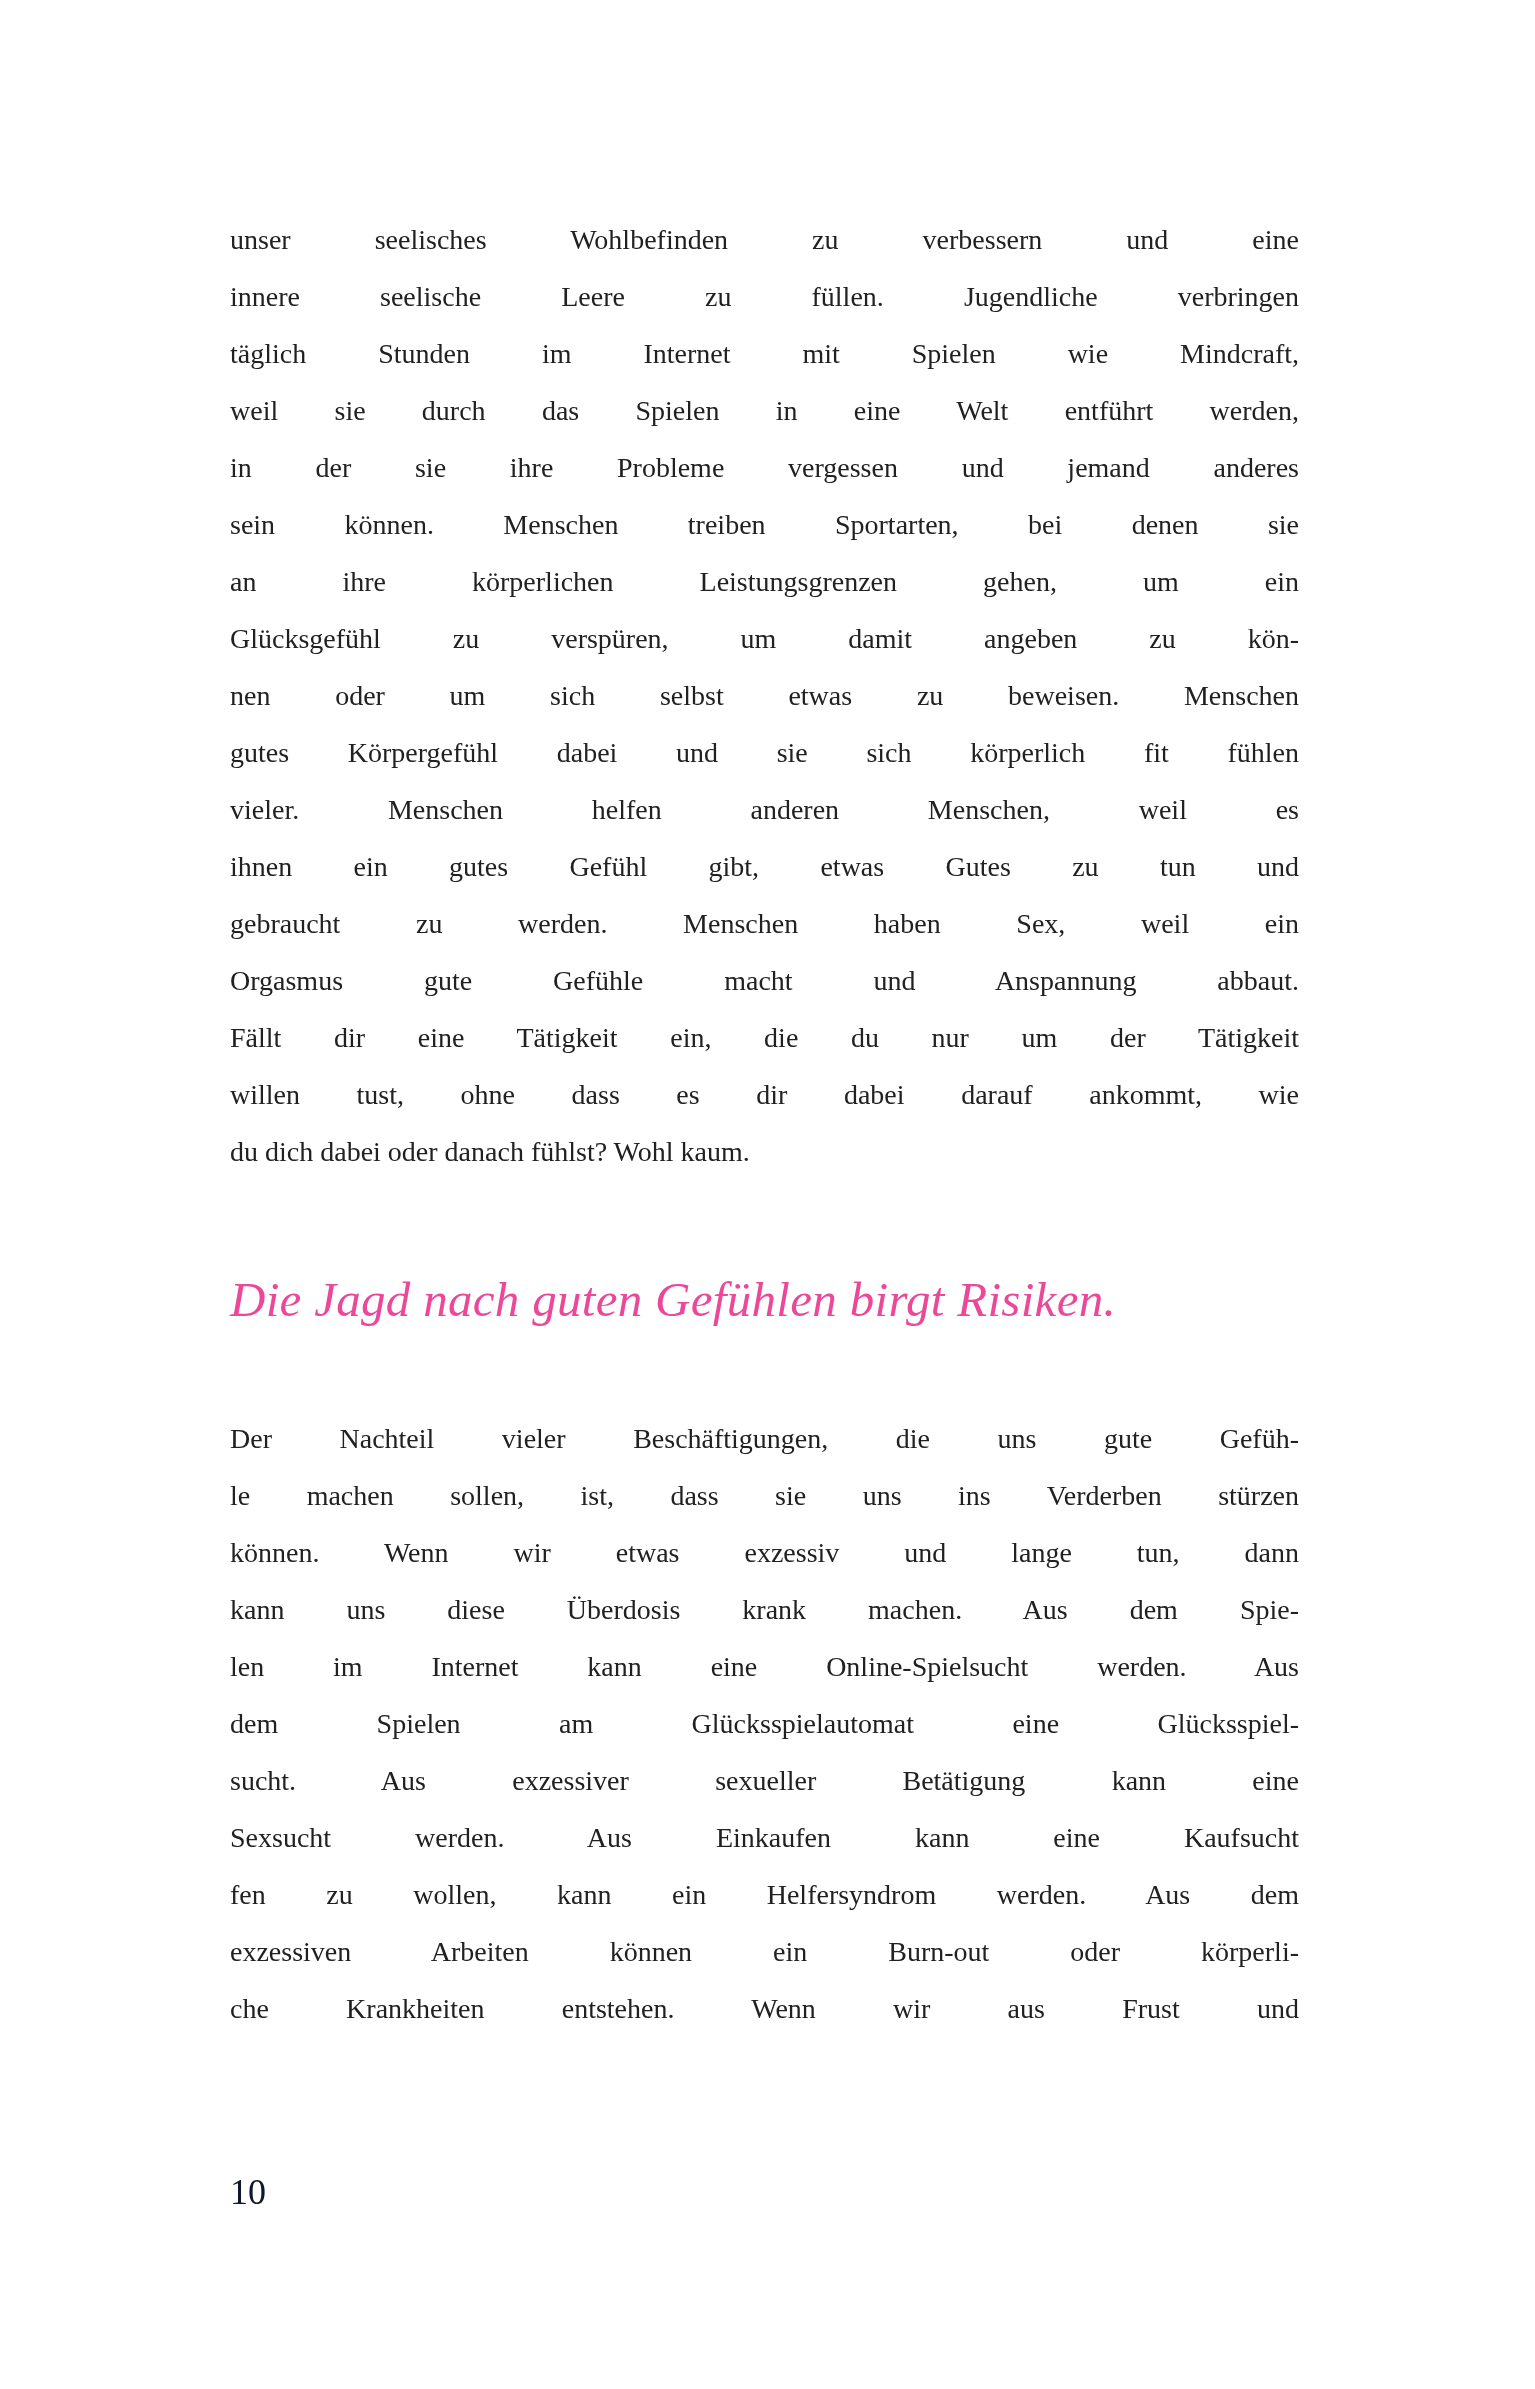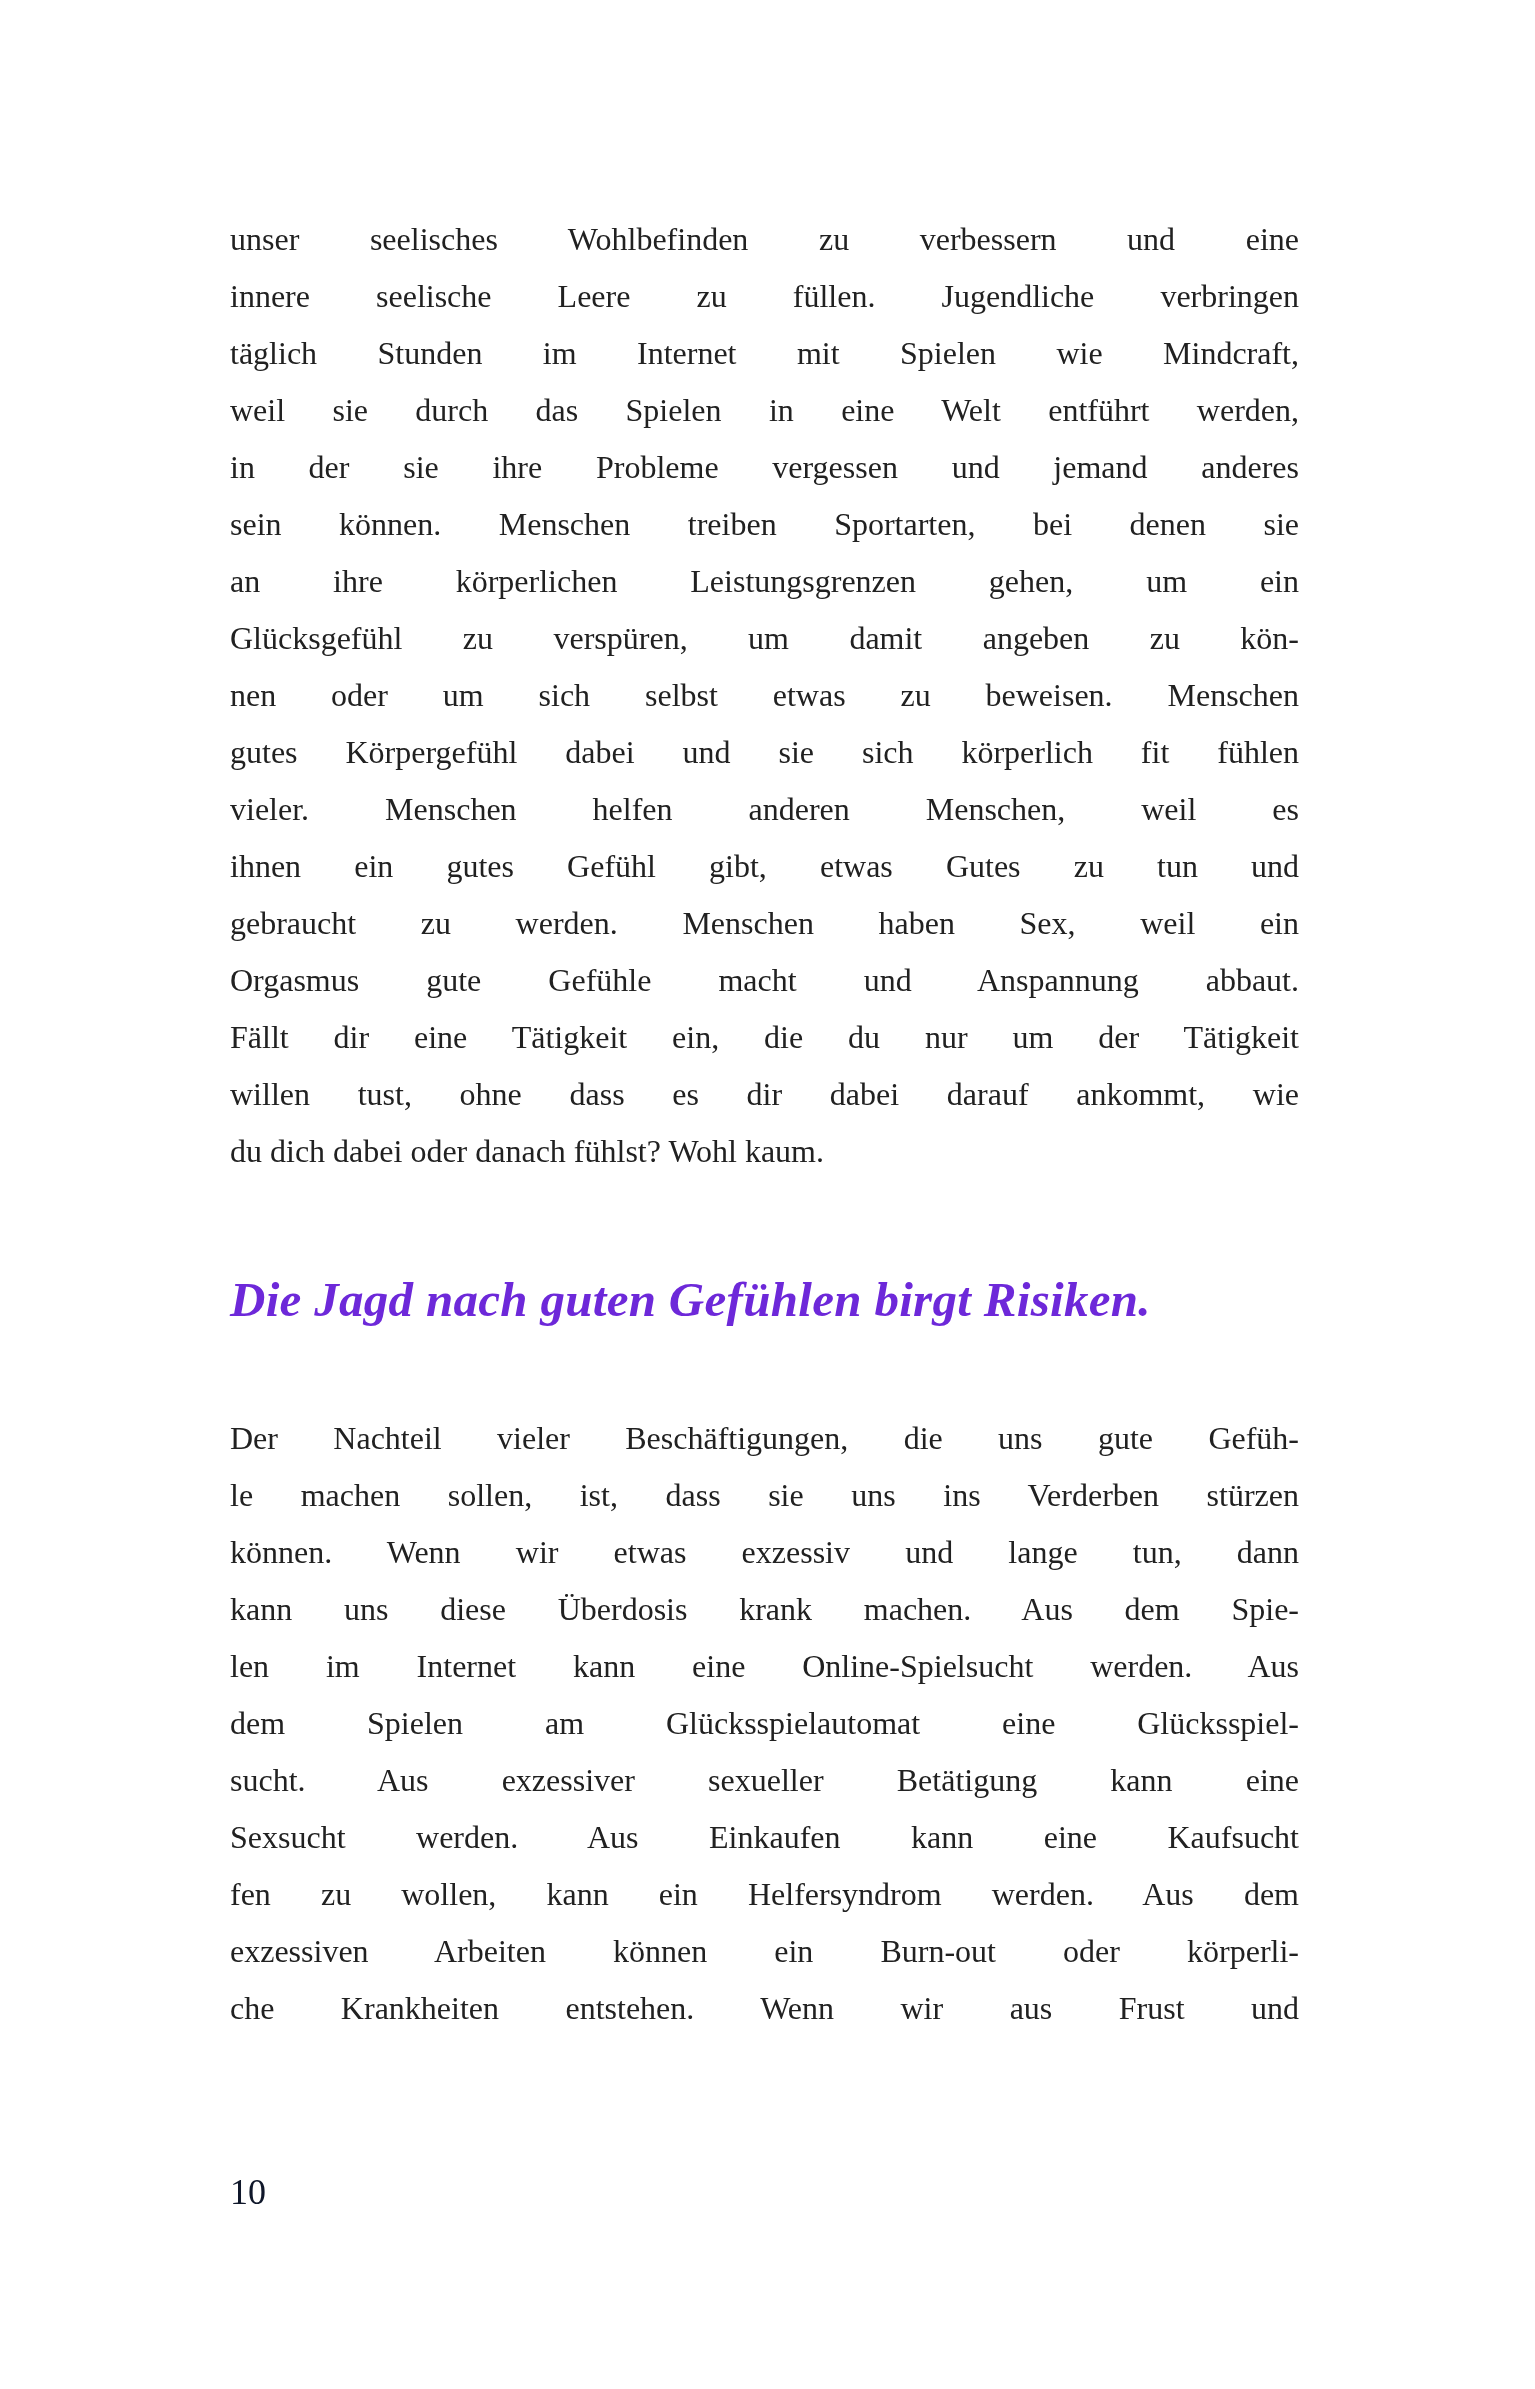--- a/index.html
+++ b/index.html
@@ -23,39 +23,39 @@
   .text-block {
     position: absolute;
     left: 230px;
     top: 211px;
     width: 1069px;
   }
   .paragraph {
     margin: 0;
   }
   .line {
-    font-size: 32px;
+    font-size: 28px;
     line-height: 57px;
     text-align: justify;
     text-align-last: justify;
     white-space: normal;
     color: #212121;
   }
   .line.last-left {
     text-align-last: left;
   }
   .section-heading {
     margin: 0;
     margin-top: 93px;
     margin-bottom: 82px;
     font-style: italic;
-    font-weight: 700;
+    font-weight: 400;
     font-size: 49px;
     line-height: 1.12;
-    color: #6d28d9;
+    color: #ec4899;
     letter-spacing: 0.3px;
   }
   .page-number {
     position: absolute;
     left: 230px;
     top: 2174px;
     font-size: 36px;
     line-height: 1;
     color: #0f172a;
   }

